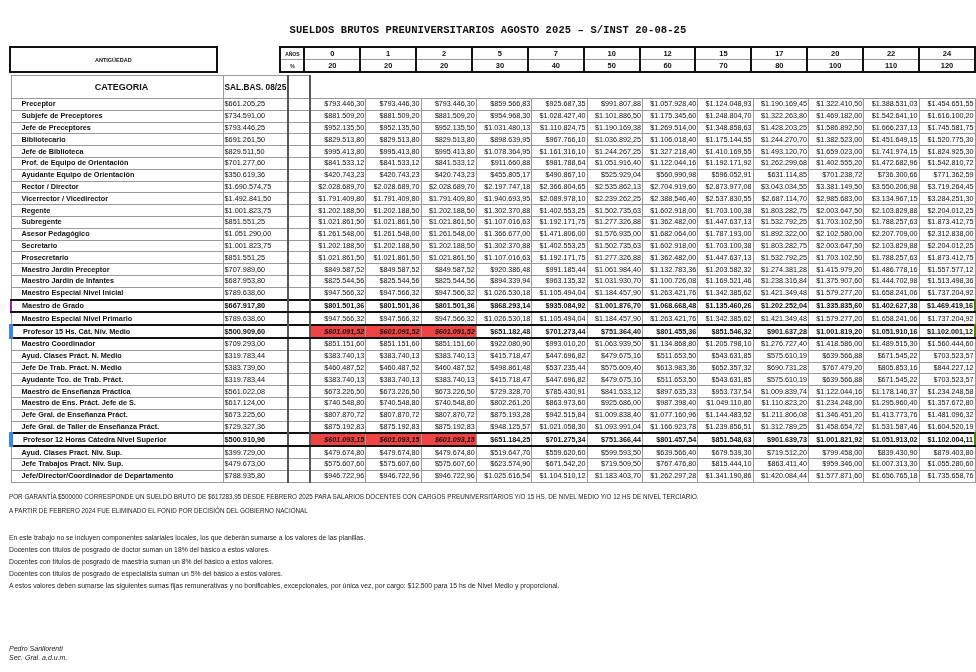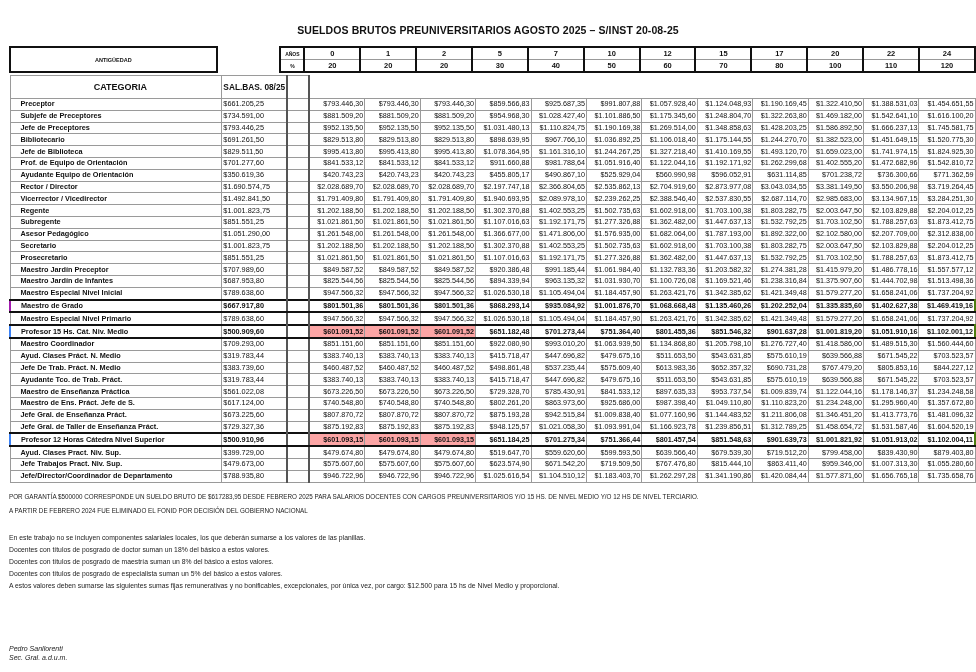--- a/index.html
+++ b/index.html
@@ -1,19 +1,19 @@
 <!DOCTYPE html>
 <html><head>
 <meta charset="utf-8">
 <style>
   html, body { margin:0; padding:0; background:#ffffff; }
   body { width:976px; height:672px; position:relative; overflow:hidden;
          font-family:"Liberation Sans", sans-serif; color:#111; }
   .title { position:absolute; left:0; width:976px; top:24px; text-align:center;
-           font-weight:bold; font-size:10.5px; letter-spacing:0.1px; }
+           font-weight:bold; font-size:10.5px; letter-spacing:0.1px;font-family:Liberation Mono, monospace; }
   .hdr { position:absolute; left:9px; top:46px; border-collapse:collapse; }
   .hdr td { font-size:7.5px; font-weight:bold; text-align:center; padding:0; height:11px; }
   .antig { border:2.5px solid #111; width:205px; font-size:5.5px !important; }
   .blank1 { width:62px; }
   .anos { border:2.5px solid #111; width:22px; font-size:5px !important; }
   .yrcol { width:54px; border-left:2px solid #111; border-right:2px solid #111; }
   .hdr tr.top td.yrcol { border-top:2.5px solid #111; }
   .hdr tr.bot td.yrcol { border-bottom:2.5px solid #111; border-top:1px solid #999; }
 
   .main { position:absolute; left:9px; top:75px; border-collapse:collapse; }
@@ -23,22 +23,22 @@
   .main td.base { width:61px; text-align:left; border-right:2px solid #555; }
   .main td.pct { width:22px; border-right:2px solid #555; }
   .main td.v { width:54px; text-align:right; font-size:7.2px; }
   .main tr.head td { height:22px; font-weight:bold; text-align:center; font-size:8.5px; line-height:10px; }
   .main tr.head td.cat { text-align:center; font-size:9px; }
   .main tr.head td.base { font-size:8.3px; }
   .main tr.head td.spanall { border-bottom:1px solid #9a9a9a; border-top:none; border-right:none;}
   .main tr.bold td { font-weight:bold; border-top:2px solid #111; border-bottom:2px solid #111; }
   .main tr.bold td.cat { border-left:2px solid #a21caf; }
   .main tr.bold td:last-child { border-right:2px solid #4d7c0f; }
-  .main tr.prof td.v.hl { background:#fca5a5; }
-  .main tr.prof td.cat { border-left:2px solid #3b82f6; }
+  .main tr.prof td.v.hl { background:#ef4444;font-style:italic; }
+  .main tr.prof td.cat { border-left:4px solid #3b82f6; }
 
   .notes { position:absolute; left:9px; font-size:6.3px; color:#222; }
   .n1 { top:493px; } .n2 { top:507px; }
   .para { position:absolute; left:9px; top:532px; font-size:6.8px; line-height:12px; color:#222; }
   .sig { position:absolute; left:9px; top:644px; font-size:7px; font-style:italic; line-height:9px; color:#222; }
 </style>
 </head>
 <body>
 
 <div class="title">SUELDOS BRUTOS PREUNIVERSITARIOS AGOSTO 2025 – S/INST 20-08-25</div>

